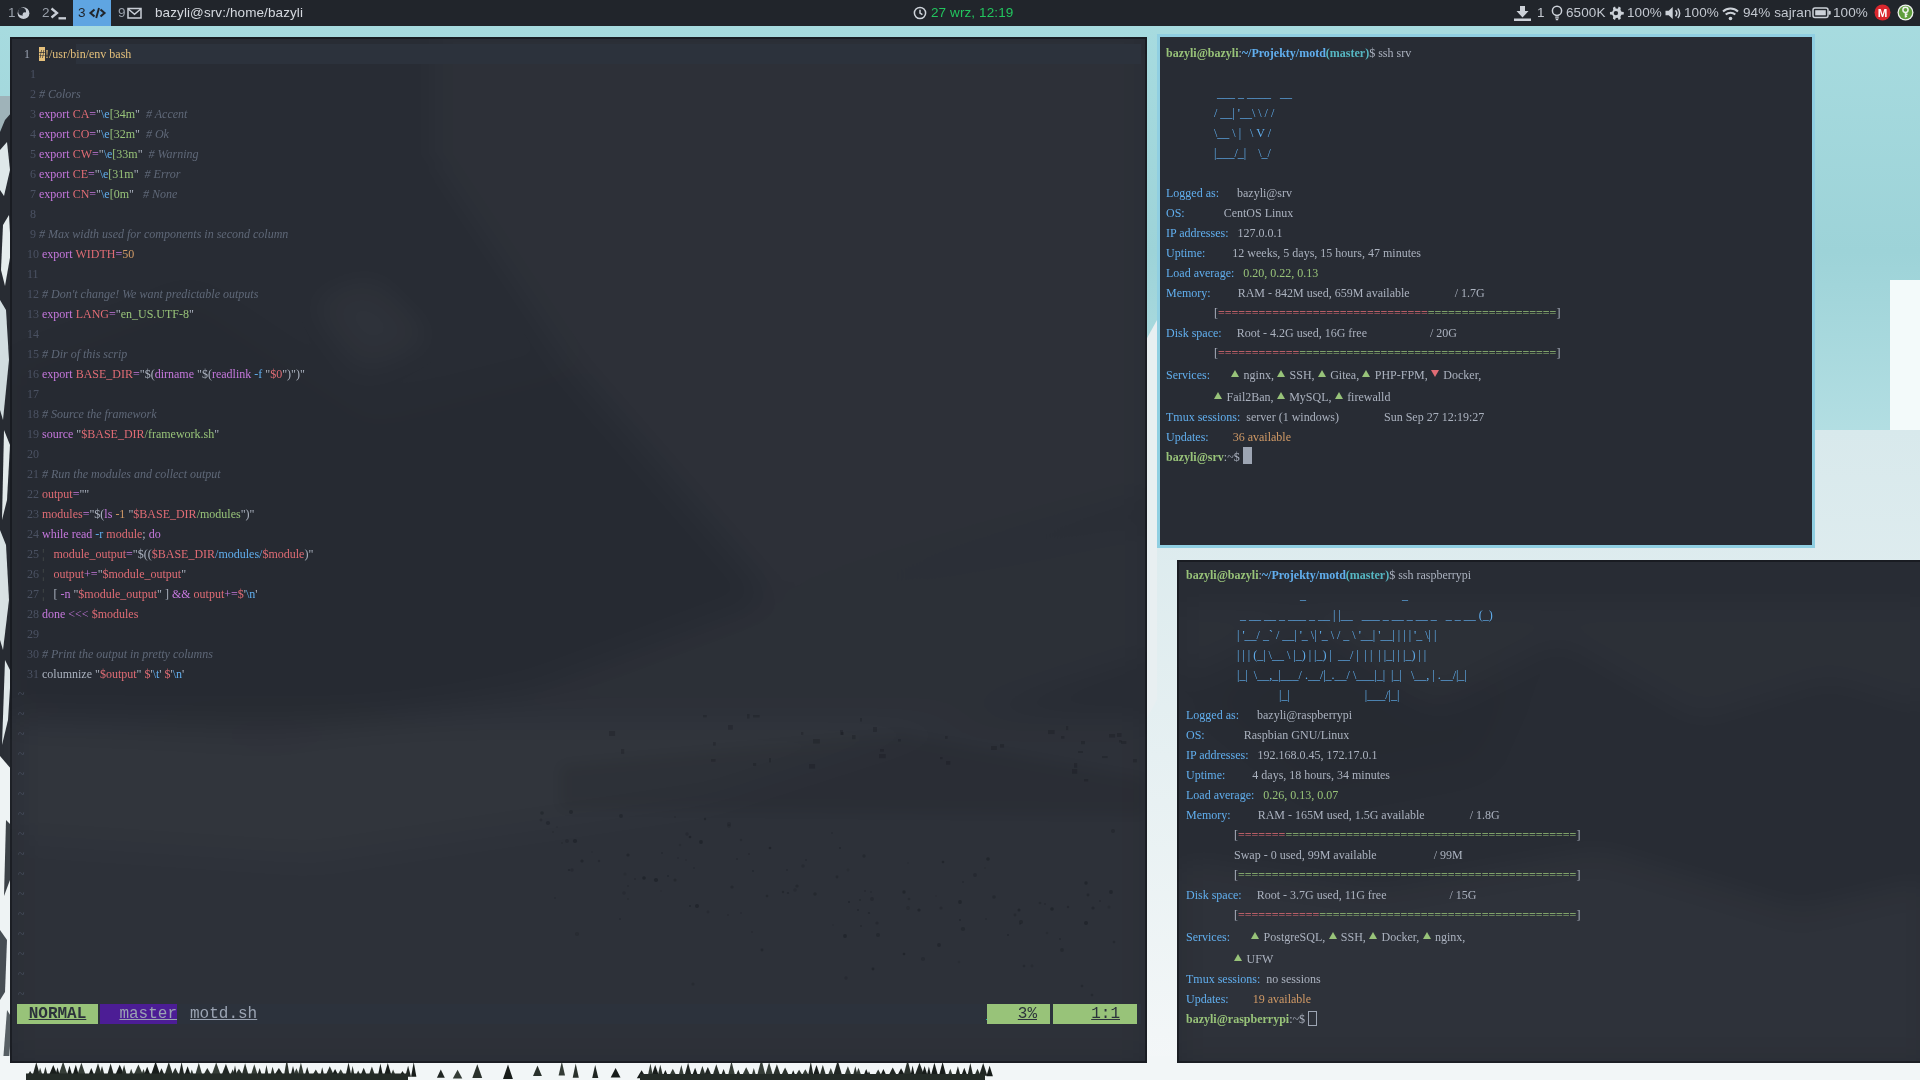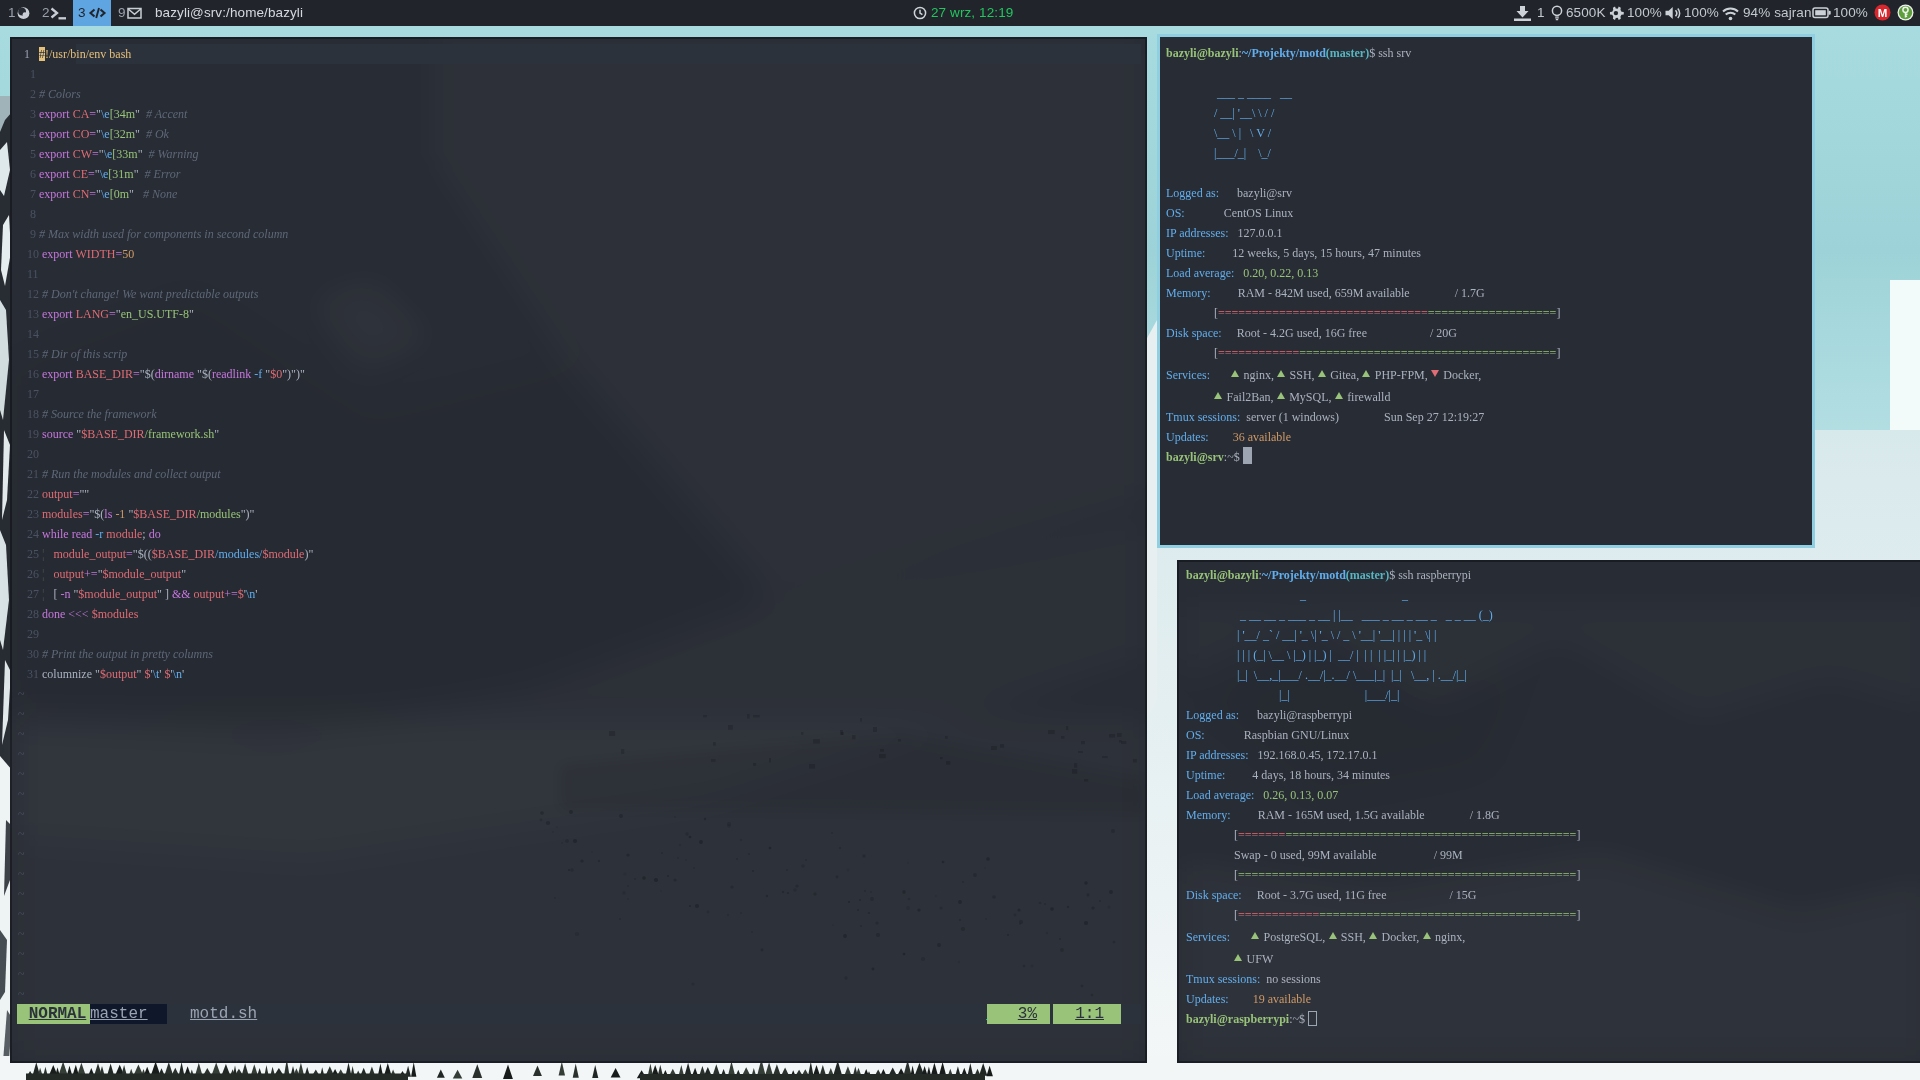--- a/index.html
+++ b/index.html
@@ -488,25 +488,25 @@
 <span class="g">~</span>
 <span class="g">~</span>
 <span class="g">~</span>
 <span class="g">~</span>
 <span class="g">~</span>
 <span class="g">~</span>
 <span class="g">~</span>
 <span class="g">~</span></pre>
   <div id="stl">
  <div style="left:0;width:81px;background:#98c379;color:#2c323c;text-align:center;font-weight:bold;">NORMAL</div>
- <div style="left:73px;width:77px;background:#0f172a;color:#9aa3b2;text-align:left;">master</div>
+ <div style="left:83px;width:77px;background:#4c1d95;color:#9aa3b2;text-align:right;">master</div>
  <div style="left:173px;color:#9aa3b2;">motd.sh</div>
  <div style="left:969px;color:#14b8a6;">sh</div>
  <div style="left:970px;width:63px;background:#98c379;color:#2c323c;text-align:right;padding-right:13px;">3%</div>
- <div style="left:1036px;width:68px;background:#98c379;color:#2c323c;text-align:right;padding-right:17px;">1:1</div>
+ <div style="left:1036px;width:84px;background:#98c379;color:#2c323c;text-align:right;padding-right:17px;">1:1</div>
 </div>
 </div>
 <div id="term-tr">
     <pre id="rt"><span class="pg">bazyli@bazyli</span><span class="w">:</span><span class="pb">~/Projekty/motd</span><span class="pc">(master)</span><span class="w">$ </span><span class="w">ssh srv</span>
 <span class="e">                                </span>
 <span class="e">                 ___ _ ____   __</span>
 <span class="e">                / __| '__\ \ / /</span>
 <span class="e">                \__ \ |   \ V / </span>
 <span class="e">                |___/_|    \_/  </span>
 <span class="e">                                </span>

